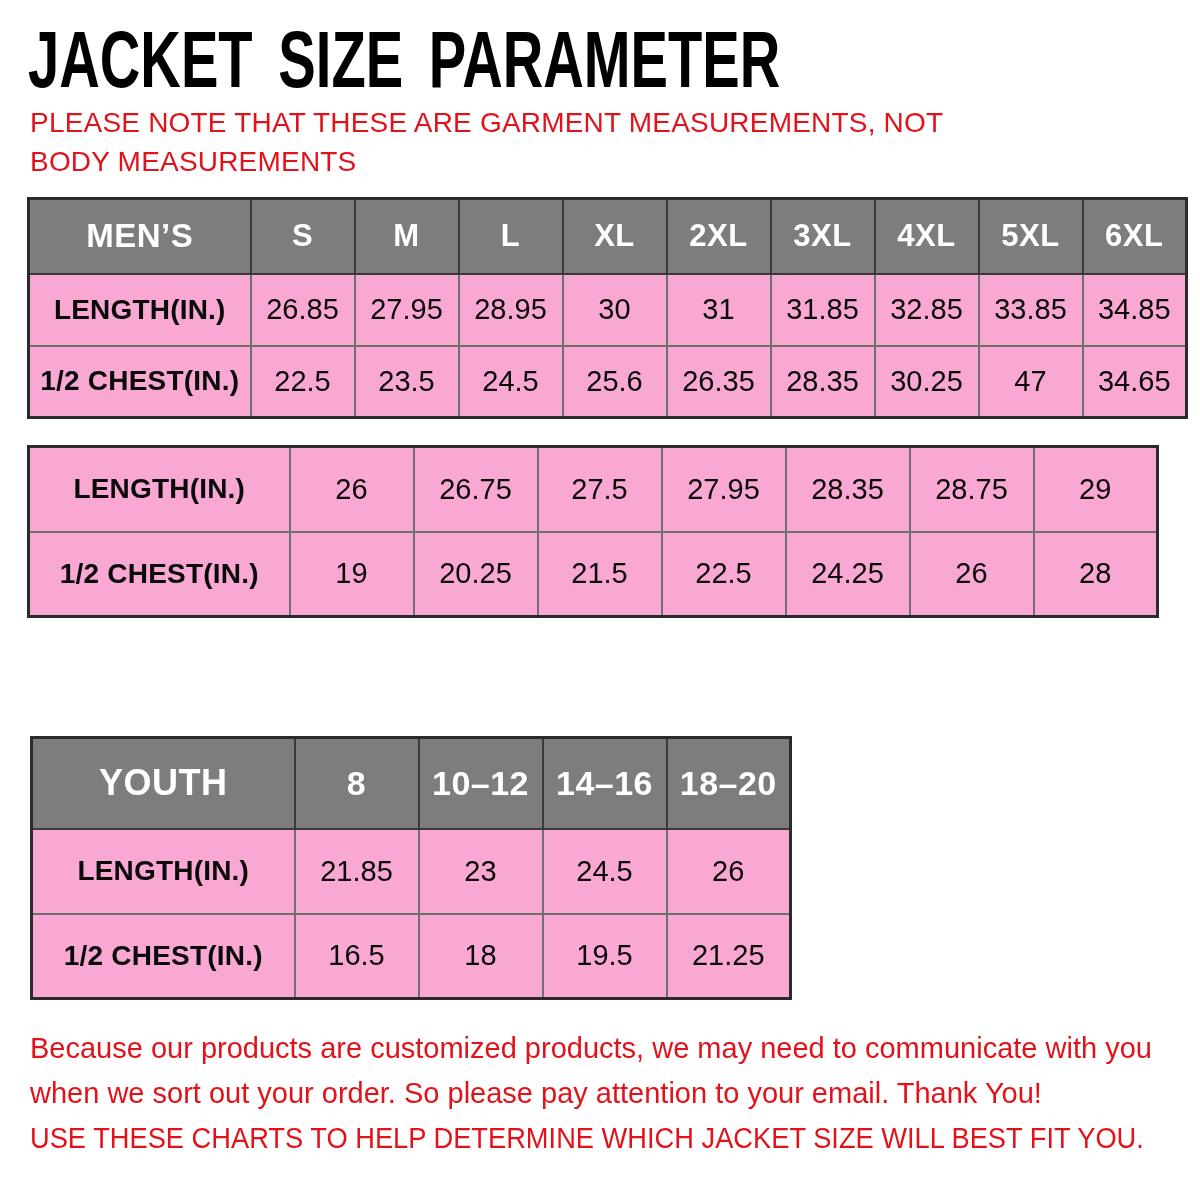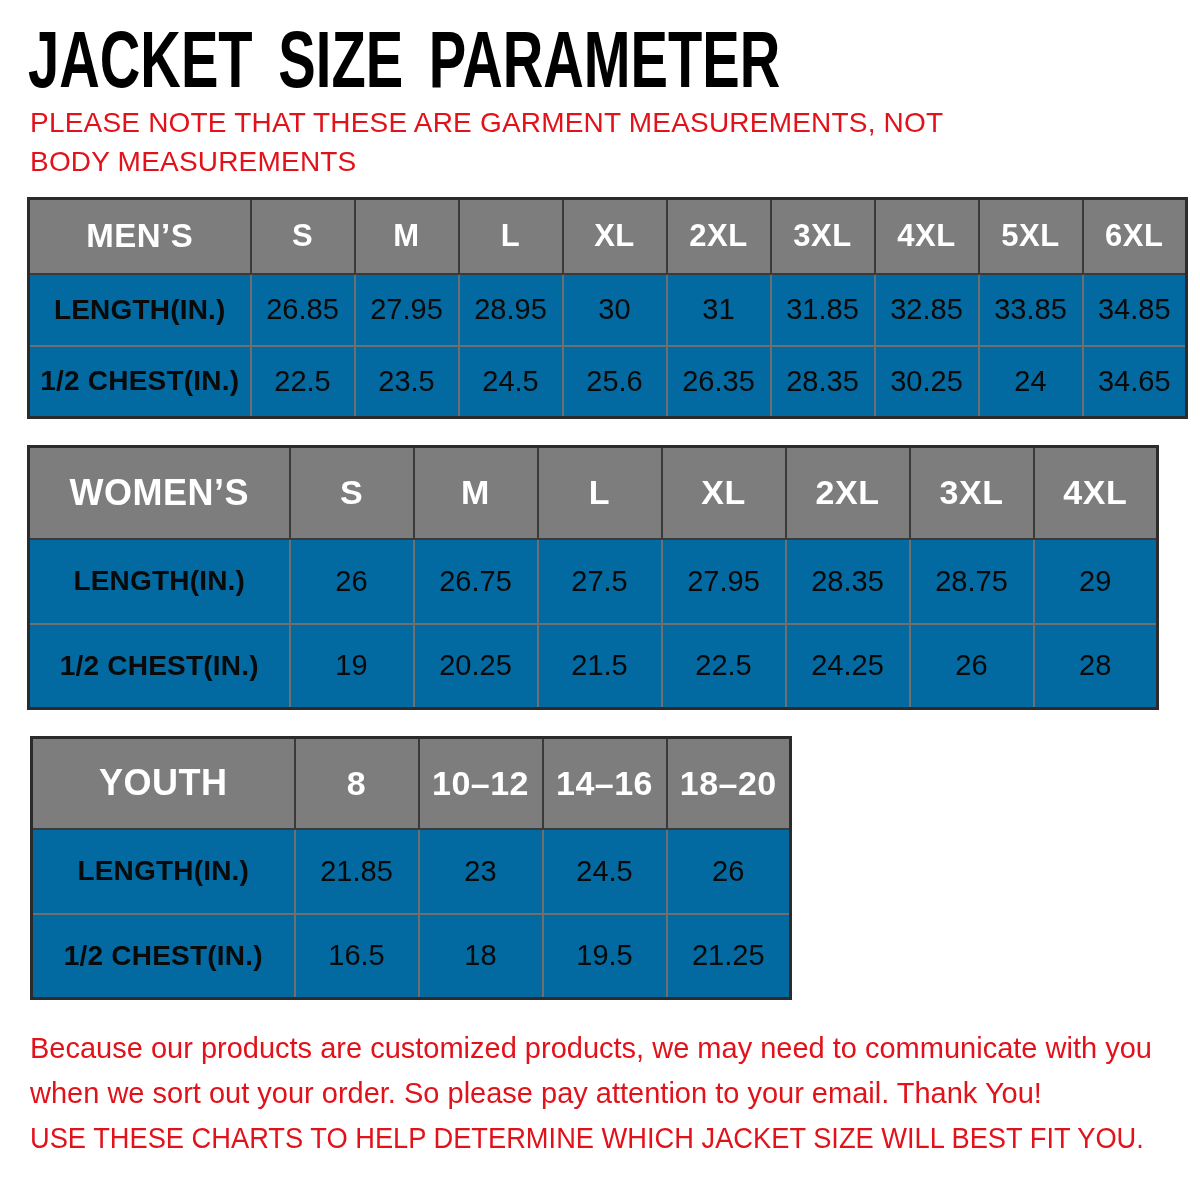--- a/index.html
+++ b/index.html
@@ -16,21 +16,21 @@
     letter-spacing:0px;word-spacing:14px;color:#000;
     transform:scale(0.72,1.02);transform-origin:0 0;
   }
   
   .note{
     position:absolute;left:30px;top:104px;width:920px;
     color:#e2121b;font-size:28px;line-height:1.38;font-weight:500;
     letter-spacing:0.2px;
   }
   
-  .size-table{position:absolute;border-collapse:collapse;table-layout:fixed;background:#0369a1;}
+  .size-table{position:absolute;border-collapse:collapse;table-layout:fixed;background:#f9a8d4;}
   .size-table th,.size-table td{
     text-align:center;vertical-align:middle;padding:0;
     border:2px solid #6f6f6f;
   }
   .size-table th{
     background:#7d7d7d;color:#ffffff;font-weight:600;font-size:31px;
     border:2px solid #3a3a3a;letter-spacing:0.5px;
   }
   .size-table th.group{font-size:33px;}
   .size-table td{font-size:29px;color:#0a0a0a;border-top:2px solid #5c5c5c;}
@@ -113,48 +113,38 @@
   </tr>
   <tr class="data">
     <td class="rowlabel">1/2 CHEST(IN.)</td>
     <td>22.5</td>
     <td>23.5</td>
     <td>24.5</td>
     <td>25.6</td>
     <td>26.35</td>
     <td>28.35</td>
     <td>30.25</td>
-    <td>24</td>
+    <td>47</td>
     <td>34.65</td>
   </tr>
   </tbody>
 </table>
 
 <table class="size-table" id="womens-table">
   <colgroup>
     <col class="c-label-w">
       <col class="c-size-w">
       <col class="c-size-w">
       <col class="c-size-w">
       <col class="c-size-w">
       <col class="c-size-w">
       <col class="c-size-w">
       <col class="c-size-w">
   </colgroup>
   <tbody>
-  <tr class="hdr">
-    <th class="group">WOMEN’S</th>
-    <th>S</th>
-    <th>M</th>
-    <th>L</th>
-    <th>XL</th>
-    <th>2XL</th>
-    <th>3XL</th>
-    <th>4XL</th>
-  </tr>
   <tr class="data">
     <td class="rowlabel">LENGTH(IN.)</td>
     <td>26</td>
     <td>26.75</td>
     <td>27.5</td>
     <td>27.95</td>
     <td>28.35</td>
     <td>28.75</td>
     <td>29</td>
   </tr>

